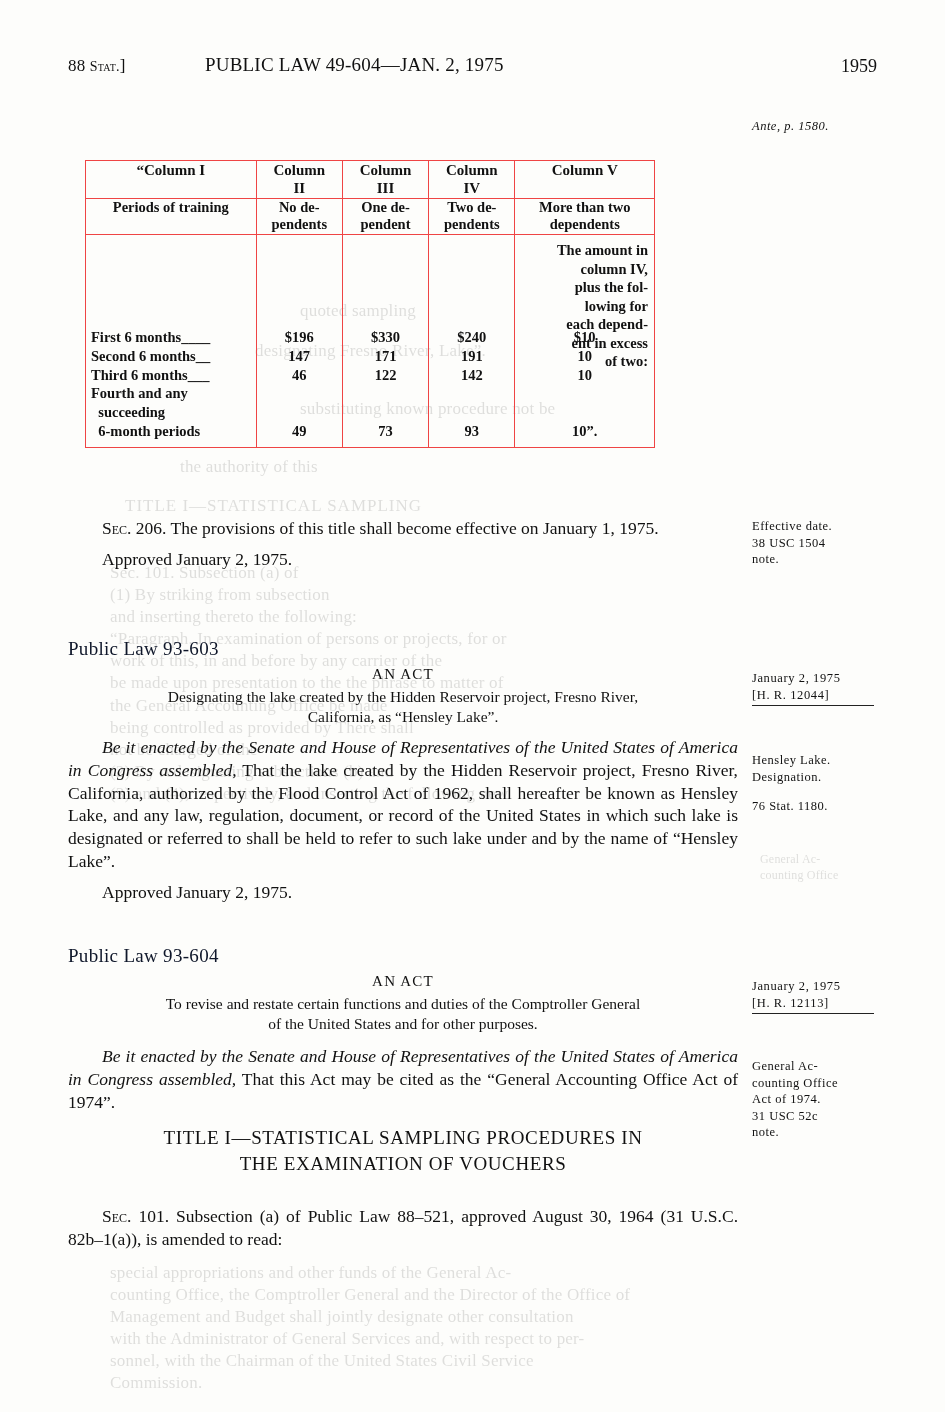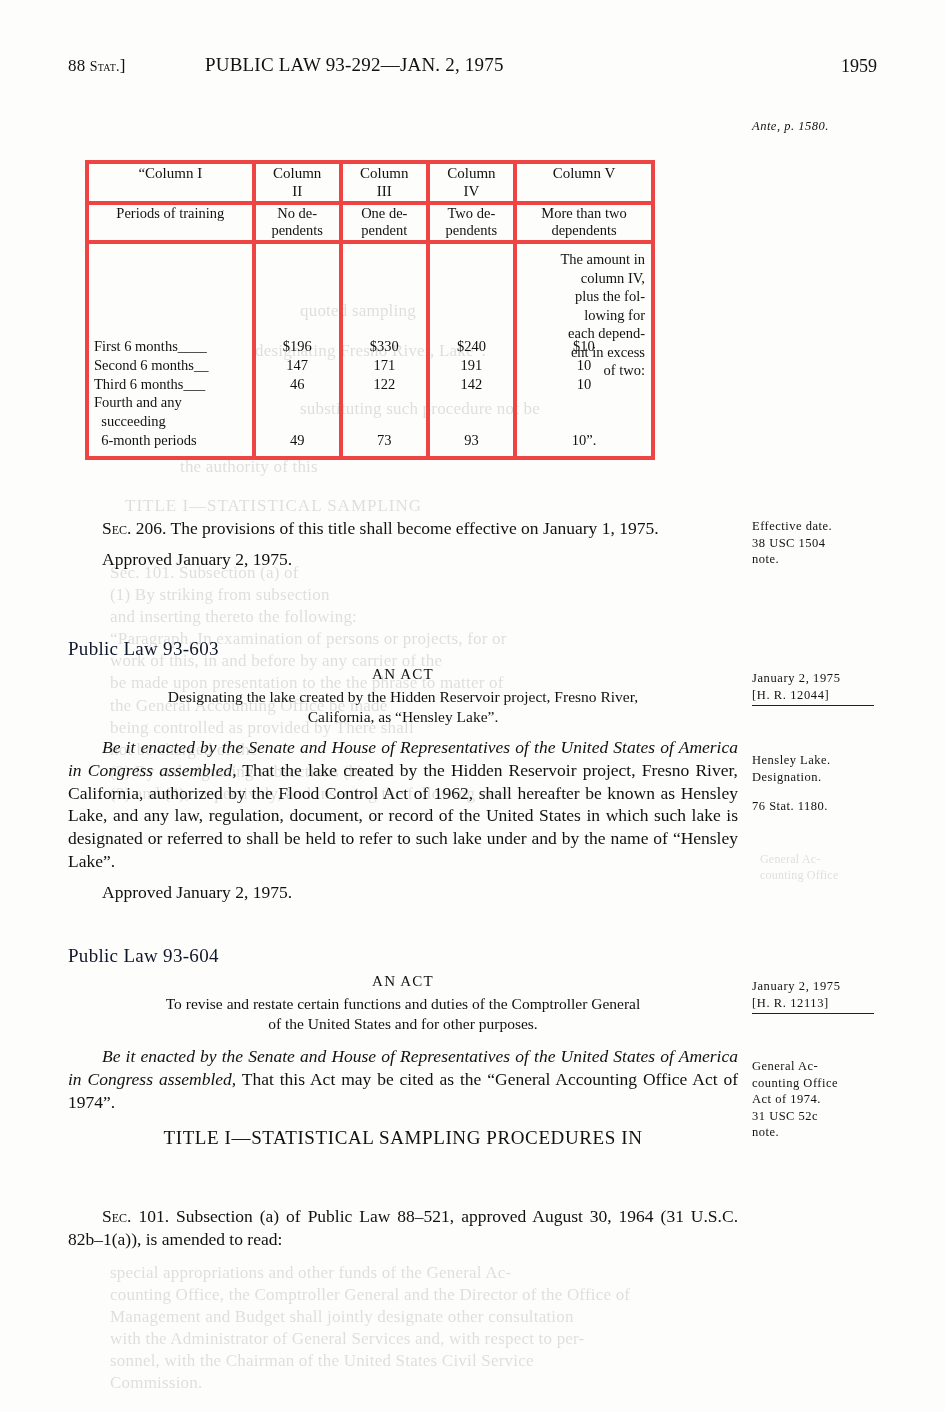--- a/index.html
+++ b/index.html
@@ -77,24 +77,24 @@
     top: 160px;
     width: 570px;
   }
   table.pl {
     border-collapse: collapse;
     width: 570px;
     font-size: 14.5px;
     line-height: 1.22;
   }
   table.pl td, table.pl th {
-    border: 4px solid #ef4444;
+    border: 1px solid #ef4444;
     padding: 0;
     vertical-align: top;
-    font-weight: normal;
+    font-weight: bold;
   }
   .hd {
     text-align: center;
     padding: 7px 3px 7px 3px;
     font-size: 15px;
   }
   .hd2 {
     text-align: center;
     padding: 6px 3px 8px 3px;
     font-size: 14.5px;
@@ -208,21 +208,21 @@
 <body>
 
 <div class="page">
 
   <div class="ghost" style="left:300px; top:300px; width:300px;">quoted
 sampling</div>
   <div class="ghost" style="left:255px; top:340px; width:330px;">designating
 Fresno River,
 Lake”.</div>
   <div class="ghost" style="left:300px; top:398px; width:300px;">substituting
-such procedure
+known procedure
 not be</div>
   <div class="ghost" style="left:180px; top:456px; width:420px;">the authority of this</div>
   <div class="ghost" style="left:125px; top:495px; width:560px; letter-spacing:1px;">TITLE I—STATISTICAL SAMPLING</div>
   <div class="ghost" style="left:110px; top:562px; width:600px; white-space:pre-line;">Sec. 101. Subsection (a) of
 (1) By striking from subsection
 and inserting thereto the following:
 “Paragraph. In examination of persons or projects, for or
 work of this, in and before by any carrier of the
 be made upon presentation to the the phrase to matter of
 the General Accounting Office be made
@@ -234,21 +234,21 @@
 counting Office</div>
   <div class="ghost" style="left:110px; top:1262px; width:640px; white-space:pre-line;">special appropriations and other funds of the General Ac-
 counting Office, the Comptroller General and the Director of the Office of
 Management and Budget shall jointly designate other consultation
 with the Administrator of General Services and, with respect to per-
 sonnel, with the Chairman of the United States Civil Service
 Commission.</div>
 
   <div class="runhead">
     <div class="stat"><span>88</span> <span class="sc" style="font-variant:small-caps;">Stat.</span><span>]</span></div>
-    <div class="title">PUBLIC LAW 93-292—JAN. 2, 1975</div>
+    <div class="title">PUBLIC LAW 49-604—JAN. 2, 1975</div>
     <div class="pageno">1959</div>
   </div>
 
   <div class="marg" style="top:118px;"><i>Ante, p. 1580.</i></div>
 
   <div class="tbl-wrap">
     <table class="pl">
       <tbody>
           <tr>
         <th class="c1 hd">“Column  I</th>
@@ -364,19 +364,20 @@
     <p class="enact" style="text-indent:34px;"><span class="ital">Be it enacted by the Senate and House of Representatives of the United States of America in Congress assembled,</span><span> That this Act may be cited as the “General Accounting Office Act of 1974”.</span></p>
   </div>
   <div class="marg" style="top:1058px; white-space:pre-line;">General Ac-
 counting Office
 Act of 1974.
 31 USC 52c
 note.</div>
 
   <div style="position:absolute; left:68px; top:1125px; width:670px;">
     <p class="titlehead">TITLE I—STATISTICAL  SAMPLING  PROCEDURES  IN</p>
+    <p class="titlehead">THE EXAMINATION OF VOUCHERS</p>
   </div>
 
   <div style="position:absolute; left:68px; top:1205px; width:670px;">
     <p class="body" style="text-indent:34px;"><span class="sec seclabel">Sec. 101.</span> <span>Subsection (a) of Public Law 88–521, approved August 30, 1964 (31 U.S.C. 82b–1(a)), is amended to read:</span></p>
   </div>
 
 </div>
 
 </body></html>

